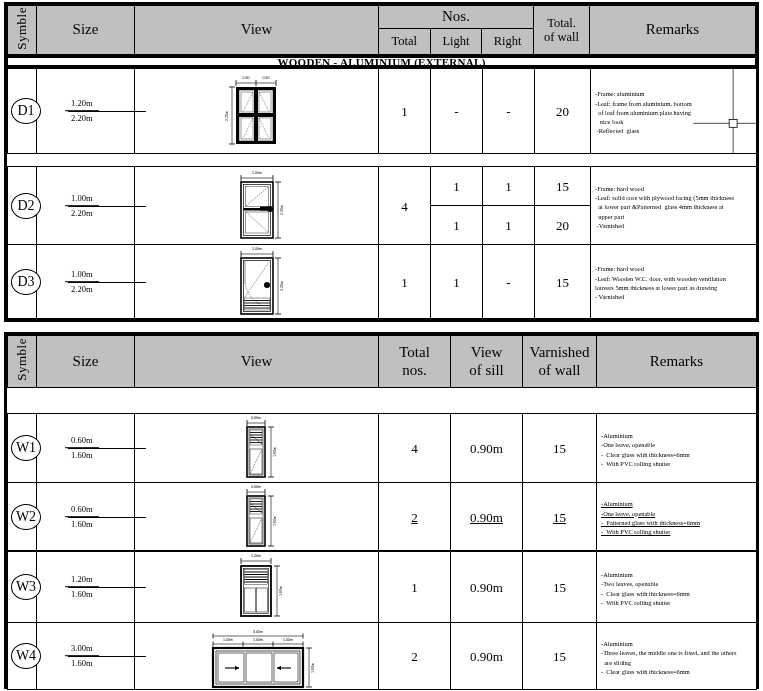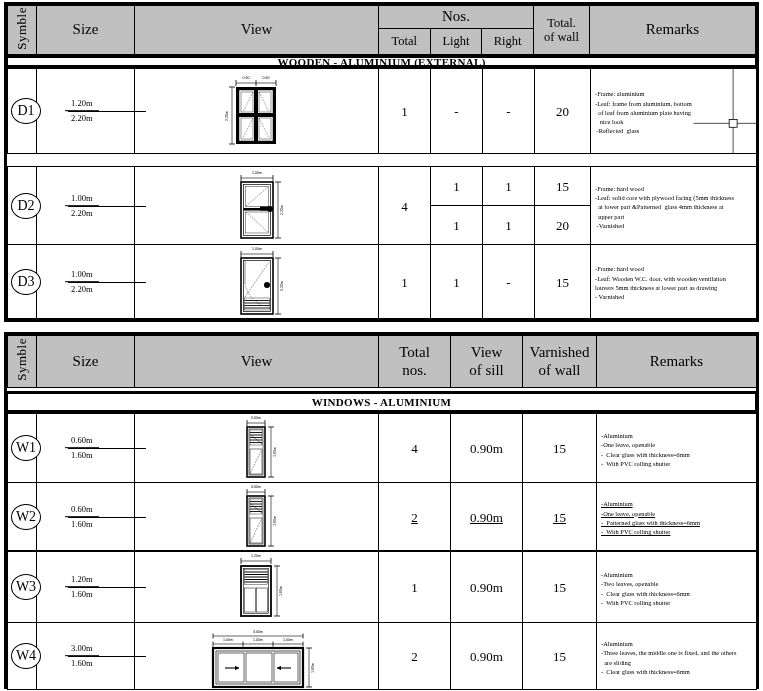--- a/index.html
+++ b/index.html
@@ -413,23 +413,20 @@
       </td>
       <td class="hdr" style="width:74px;">
         <div>Varnished</div>
         <div>of wall</div>
       </td>
       <td class="hdr" style="width:160px;">Remarks</td>
     </tr>
   </tbody>
     </table>
 
-  <div class="section-bar" style="left:7px; top:391px; width:749px; height:22px;">
-    <span>WINDOWS - ALUMINIUM</span>
-  </div>
 
   <table class="schedule" style="left:7px; top:413px; width:749px; height:69px;">
     <tbody>
         <tr style="height:69px;">
       <td class="symbol-cell" style="width:29px;">
         <span class="bubble">W1</span>
       </td>
       <td class="size-cell" style="width:98px;">
         <span class="size-lead"></span>
         <span class="size-stack">

